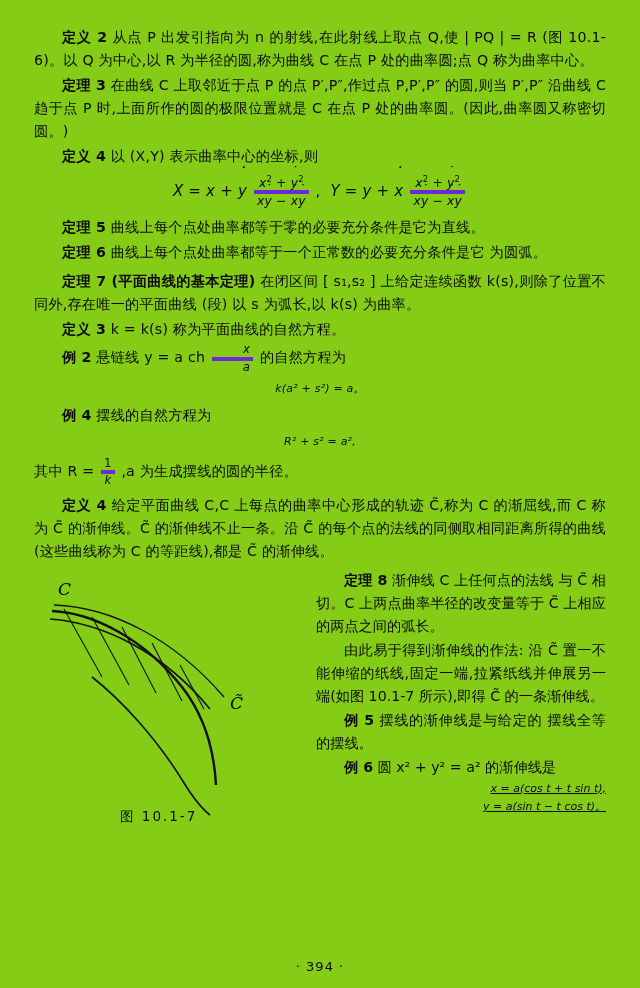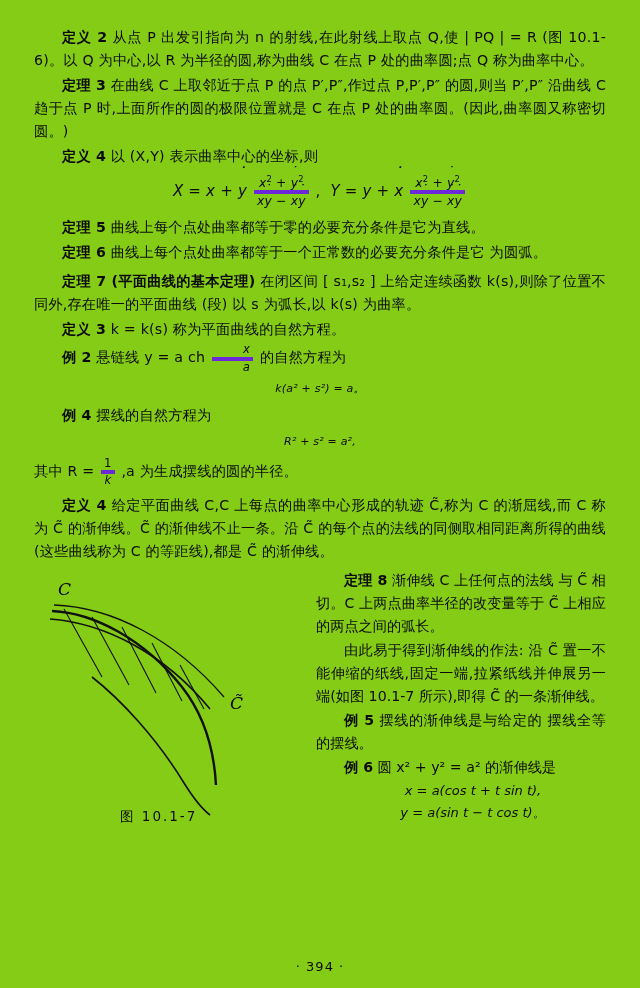--- a/index.html
+++ b/index.html
@@ -112,25 +112,26 @@
   }
   .rightcol {
     overflow: hidden;
     font-size: 14.2px;
     line-height: 1.62;
     text-align: justify;
   }
   .rightcol p { margin: 0 0 1px 0; }
   .rightcol .indent { text-indent: 28px; }
   .eq-right {
-    text-align: center;
+    text-align: right;
     padding-left: 24px;
     font-style: italic;
     margin: 3px 0 0 0;
-    font-size: 13px;
+    font-size: 11px;
+    text-decoration: underline;
   }
   .pagenum {
     position: absolute;
     left: 0;
     right: 0;
     bottom: 14px;
     text-align: center;
     font-size: 13px;
     letter-spacing: 1px;
   }

